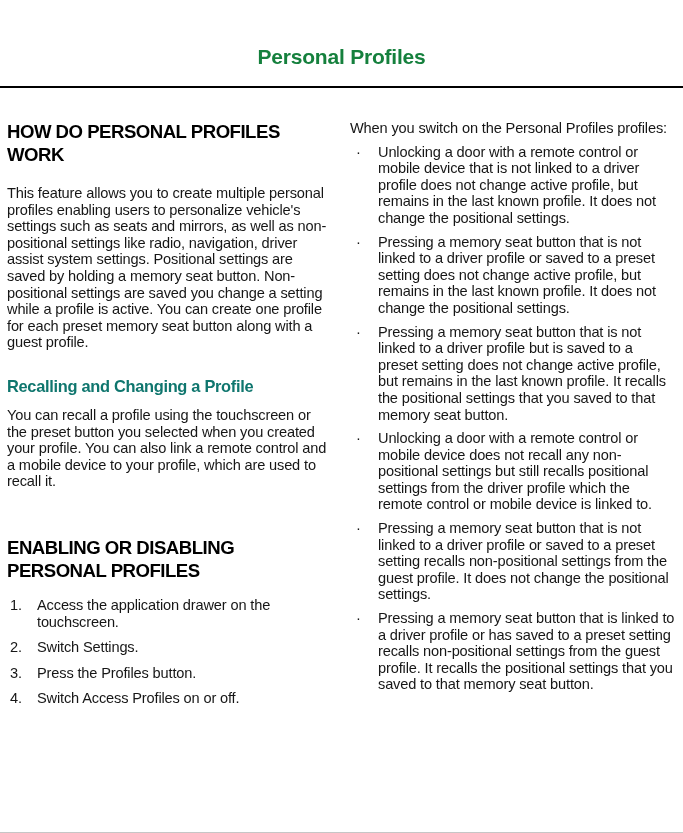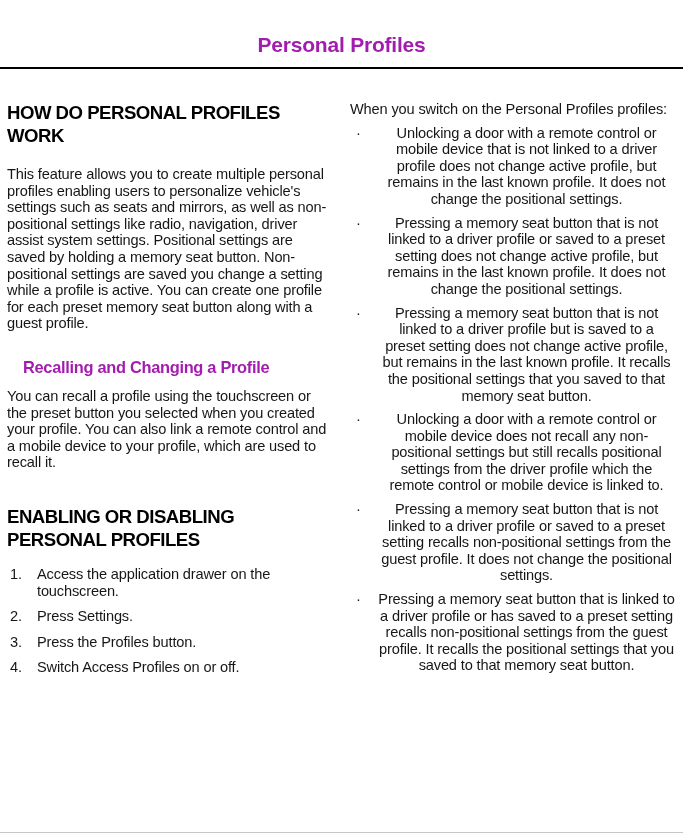--- a/index.html
+++ b/index.html
@@ -7,28 +7,28 @@
     width: 683px;
     height: 833px;
     box-sizing: border-box;
     position: relative;
     background: #ffffff;
     font-family: "Liberation Sans", sans-serif;
     color: #161616;
     overflow: hidden;
   }
   .page-title {
-    margin: 4px;
+    margin: 16px;
     padding-top: 28px;
     text-align: center;
     font-size: 21px;
     line-height: 26px;
     font-weight: bold;
     letter-spacing: -0.2px;
-    color: #a21caf;
+    color: #15803d;
   }
   .top-rule {
     margin-top: 9px;
     border-top: 2px solid #000000;
     height: 0;
   }
   .bottom-rule {
     position: absolute;
     left: 0; right: 0; bottom: 0;
     border-top: 1px solid #c6c6c6;
@@ -48,28 +48,28 @@
     letter-spacing: -0.15px;
   }
   .section-heading {
     margin: 0;
     font-size: 18.6px;
     line-height: 23px;
     font-weight: bold;
     letter-spacing: -0.5px;
     color: #000000;
   }
-  .section-heading.spaced { margin-top: 34px; }
+  .section-heading.spaced { margin-top: 46px; }
   .sub-heading {
-    margin: 25px 16px 0;
+    margin: 25px 0 0;
     font-size: 16.4px;
     line-height: 20px;
     font-weight: bold;
     letter-spacing: -0.3px;
-    color: #a21caf;
+    color: #0f766e;
   }
   .body-par { margin: 19px 0 0; }
   .body-par.tight { margin-top: 11px; }
   .steps {
     list-style: none;
     margin: 15px 0 0;
     padding: 0;
   }
   .step { display: flex; margin-bottom: 9px; }
   .step-num {
@@ -86,21 +86,21 @@
     margin: 0;
     padding: 0;
   }
   .bullet { display: flex; margin-bottom: 7px; }
   .bullet-marker {
     flex: none;
     width: 28px;
     padding-left: 6px;
     box-sizing: border-box;
   }
-  .bullet-text { flex: 1; text-align: center; }
+  .bullet-text { flex: 1; }
 </style>
 </head>
 <body>
 
 <div class="page">
 
   <h1 class="page-title">Personal Profiles</h1>
   <div class="top-rule"></div>
 
   <div class="columns">
@@ -113,21 +113,21 @@
       <p class="body-par tight">You can recall a profile using the touchscreen or the preset button you selected when you created your profile. You can also link a remote control and a mobile device to your profile, which are used to recall it.</p>
 
       <h2 class="section-heading spaced">ENABLING OR DISABLING PERSONAL PROFILES</h2>
       <ol class="steps">
         <li class="step">
           <span class="step-num">1.</span>
           <span class="step-text">Access the application drawer on the touchscreen.</span>
         </li>
         <li class="step">
           <span class="step-num">2.</span>
-          <span class="step-text">Press Settings.</span>
+          <span class="step-text">Switch Settings.</span>
         </li>
         <li class="step">
           <span class="step-num">3.</span>
           <span class="step-text">Press the Profiles button.</span>
         </li>
         <li class="step">
           <span class="step-num">4.</span>
           <span class="step-text">Switch Access Profiles on or off.</span>
         </li>
       </ol>

